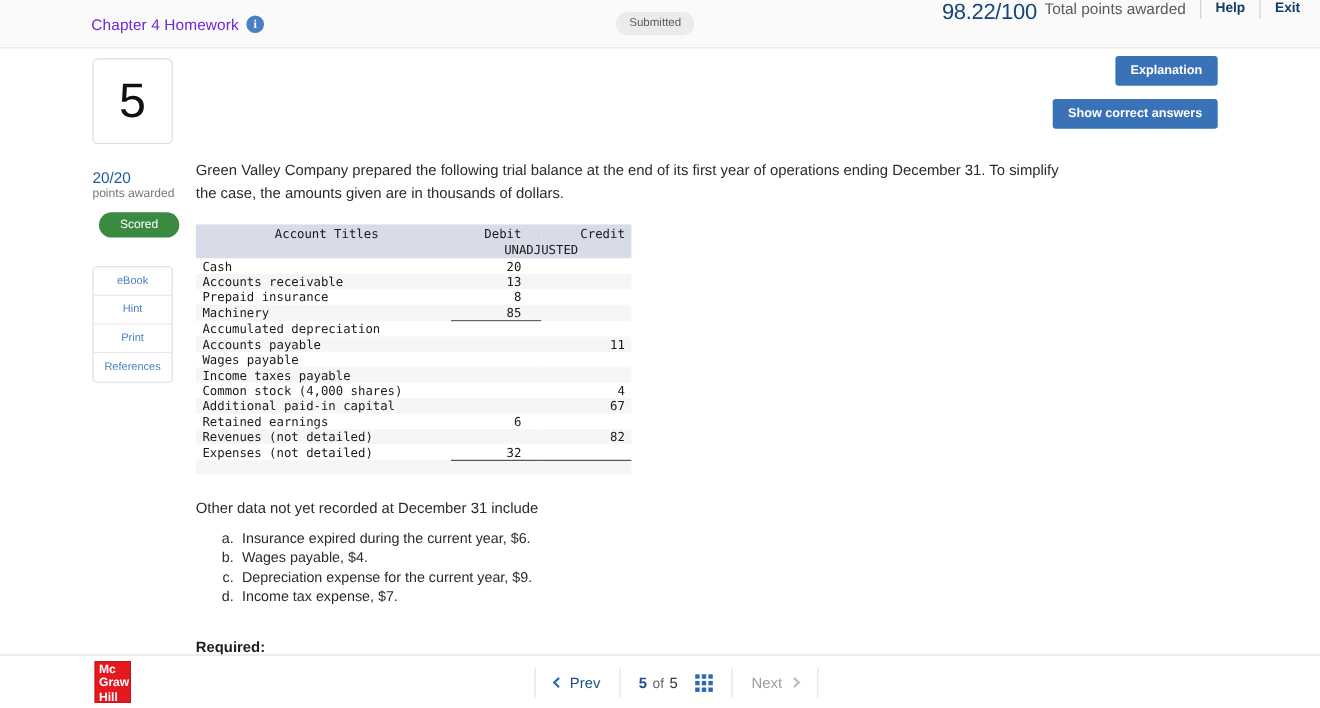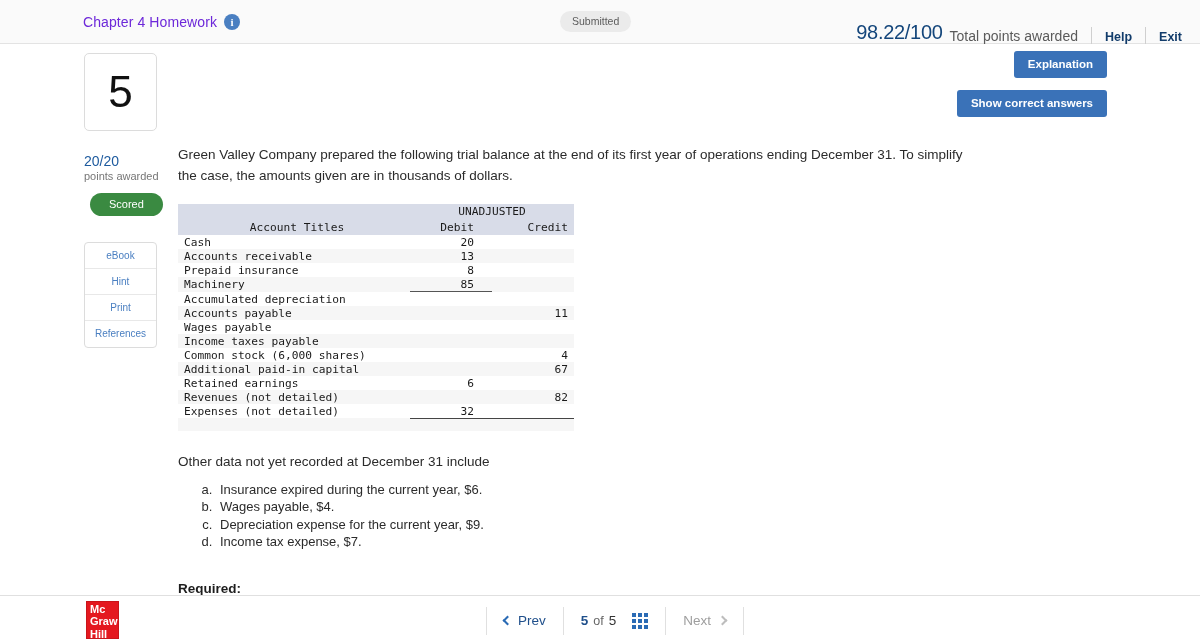--- a/index.html
+++ b/index.html
@@ -36,21 +36,21 @@
     flex: 0 0 auto;
   }
   .submitted-pill {
     position: absolute; left: 560px; top: 11px;
     background: #ebebeb; color: #5c5c5c;
     font-size: 10.5px; padding: 4px 12px 5px;
     border-radius: 11px; white-space: nowrap;
   }
   .score-area {
     position: absolute; right: 18px; top: 0; height: 44px;
-    display: flex; align-items: flex-end;
+    display: flex; align-items: flex-start;
   }
   .score-num {
     font-size: 20px; color: #14467b; font-weight: 400;
     letter-spacing: -.3px;
   }
   .score-label {
     font-size: 14px; color: #5a5a5a; margin-left: 7px;
   }
   .vdiv { width: 1px; height: 17px; background: #cfcfcf; margin: 0 13px; }
   .hdr-link {
@@ -241,29 +241,29 @@
 
 <button class="rbtn explanation">Explanation</button>
 <button class="rbtn showanswers">Show correct answers</button>
 
 <div class="content">
 
   <div class="intro">Green Valley Company prepared the following trial balance at the end of its first year of operations ending December 31. To simplify the case, the amounts given are in thousands of dollars.</div>
 
   <table class="tb">
     <thead>
-      <tr class="hdrrow r1">
-        <td class="c-title"></td>
-        <td class="center-h" colspan="2">UNADJUSTED</td>
-      </tr>
       <tr class="hdrrow r2">
         <td class="c-title center-h">Account Titles</td>
         <td class="c-deb">Debit</td>
         <td class="c-cred">Credit</td>
       </tr>
+      <tr class="hdrrow r1">
+        <td class="c-title"></td>
+        <td class="center-h" colspan="2">UNADJUSTED</td>
+      </tr>
     </thead>
     <tbody>
       <tr>
         <td class="c-title">Cash</td>
         <td class="c-deb">20</td>
         <td class="c-cred"></td>
       </tr>
       <tr>
         <td class="c-title">Accounts receivable</td>
         <td class="c-deb">13</td>
@@ -293,21 +293,21 @@
         <td class="c-title">Wages payable</td>
         <td class="c-deb"></td>
         <td class="c-cred"></td>
       </tr>
       <tr>
         <td class="c-title">Income taxes payable</td>
         <td class="c-deb"></td>
         <td class="c-cred"></td>
       </tr>
       <tr>
-        <td class="c-title">Common stock (6,000 shares)</td>
+        <td class="c-title">Common stock (4,000 shares)</td>
         <td class="c-deb"></td>
         <td class="c-cred">4</td>
       </tr>
       <tr>
         <td class="c-title">Additional paid-in capital</td>
         <td class="c-deb"></td>
         <td class="c-cred">67</td>
       </tr>
       <tr>
         <td class="c-title">Retained earnings</td>

